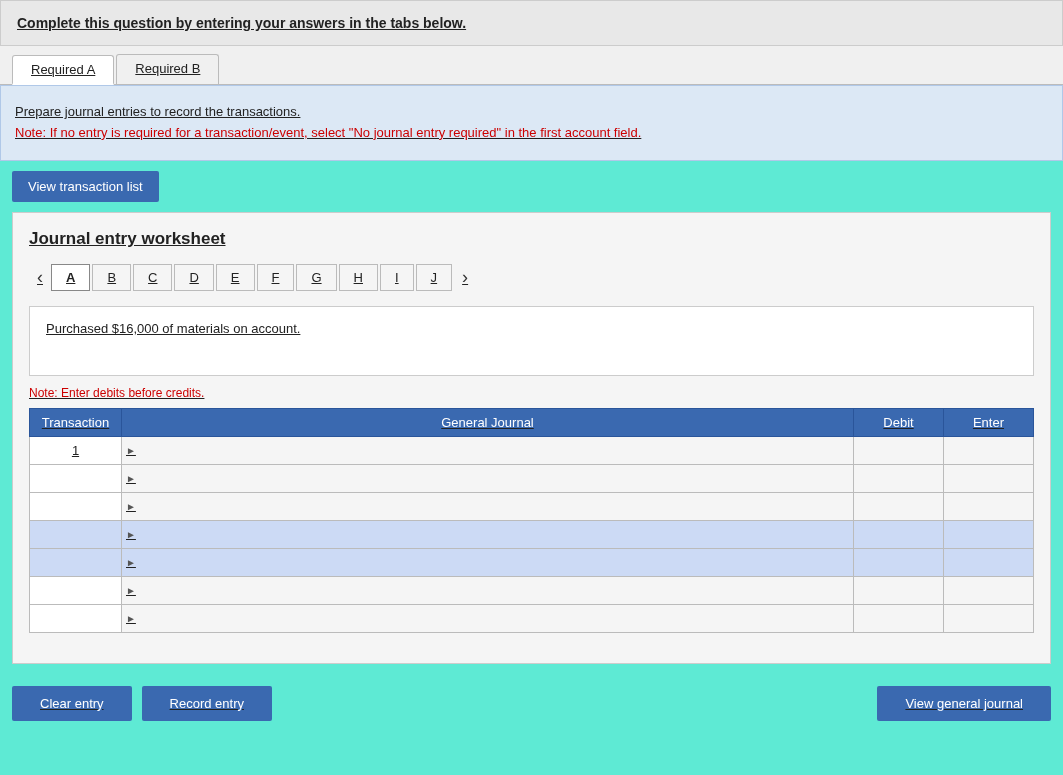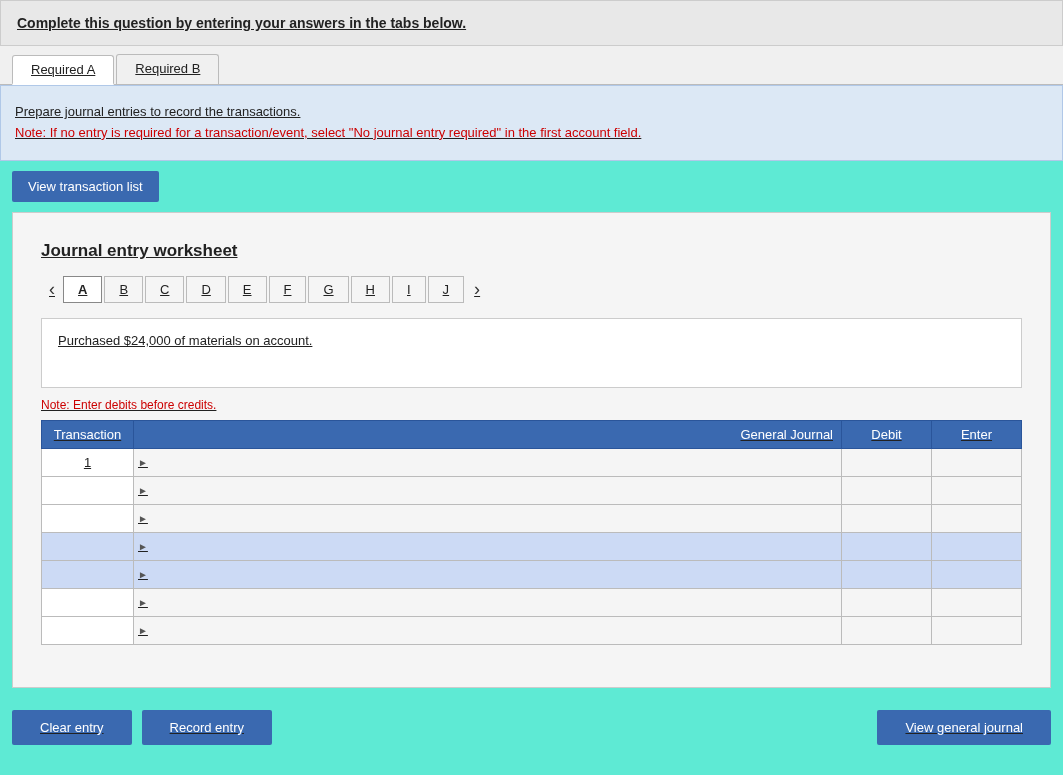--- a/index.html
+++ b/index.html
@@ -79,21 +79,21 @@
       cursor: pointer;
       font-size: 13px;
       border-radius: 2px;
     }
 
     
     .worksheet-card {
       background: #f5f5f5;
       border: 1px solid #ccc;
       margin: 0 12px 12px 12px;
-      padding: 28px;
+      padding: 16px;
     }
     .worksheet-title {
       font-size: 17px;
       font-weight: bold;
       margin-bottom: 14px;
     }
 
     
     .worksheet-tabs {
       display: flex;
@@ -151,21 +151,21 @@
       border: 1px solid #2a559a;
       padding: 6px 8px;
       font-size: 13px;
       font-weight: normal;
       text-align: center;
     }
     .journal-table thead tr th:first-child {
       width: 92px;
     }
     .journal-table thead tr th:nth-child(2) {
-      text-align: right;
+      text-align: center;
     }
     .journal-table thead tr th:nth-child(3),
     .journal-table thead tr th:nth-child(4) {
       width: 90px;
     }
 
     .journal-table tbody tr td {
       border: 1px solid #bbb;
       padding: 0;
       height: 28px;
@@ -255,21 +255,21 @@
       <div class="ws-tab">E</div>
       <div class="ws-tab">F</div>
       <div class="ws-tab">G</div>
       <div class="ws-tab">H</div>
       <div class="ws-tab">I</div>
       <div class="ws-tab">J</div>
       <button class="ws-nav-btn">›</button>
     </div>
 
     <div class="transaction-desc">
-      <span>Purchased $24,000 of materials on account.</span>
+      <span>Purchased $16,000 of materials on account.</span>
     </div>
 
     <div class="entry-note">Note: Enter debits before credits.</div>
 
     <table class="journal-table">
       <thead>
         <tr>
           <th>Transaction</th>
           <th>General Journal</th>
           <th>Debit</th>

